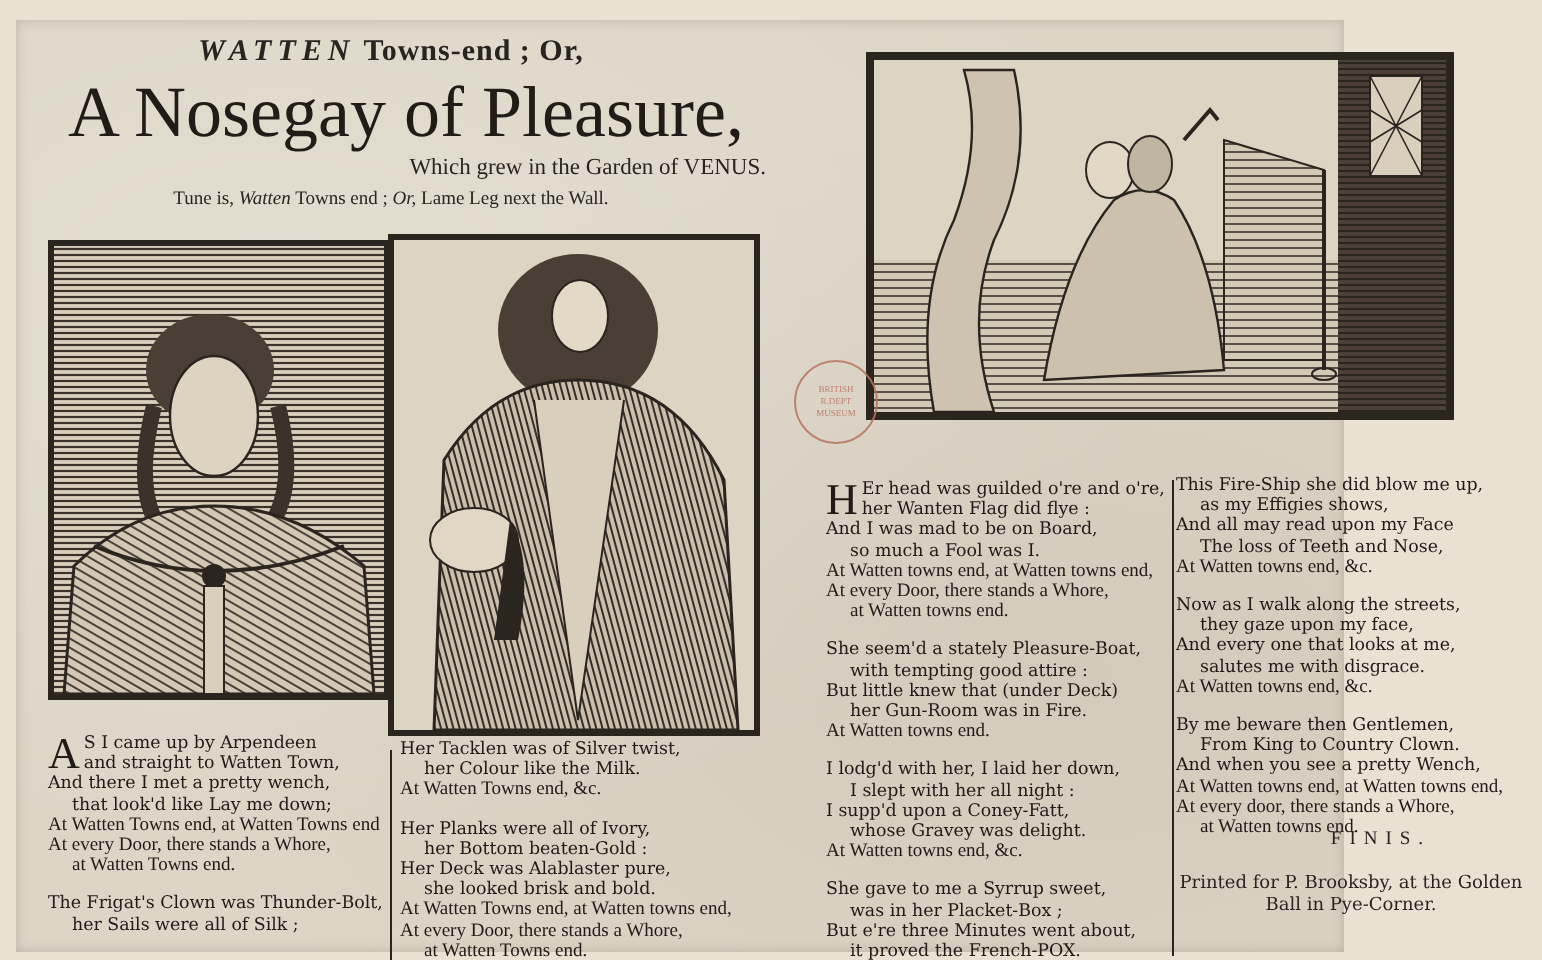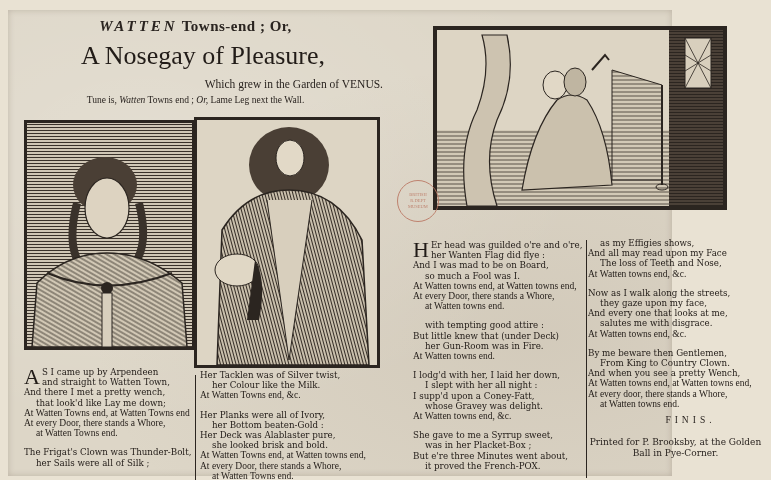--- a/index.html
+++ b/index.html
@@ -19,21 +19,21 @@
     box-shadow: inset 0 0 6px rgba(90,75,60,0.25);
   }
   .abs { position:absolute; }
   .title-line1 {
     left:0; width:375px; top:8px; text-align:center;
     font-size:15px; font-weight:bold; letter-spacing:0.5px;
   }
   .title-line1 .it { font-style:italic; letter-spacing:3px; }
   .title-main {
     left:10px; width:370px; top:28px; text-align:center;
-    font-size:26px; line-height:36px; color:#221c18;
+    font-size:36px; line-height:36px; color:#221c18;
   }
   .subtitle {
     left:0; width:375px; top:68px; text-align:right; font-size:11.5px;
   }
   .tune {
     left:0; width:375px; top:85px; text-align:center; font-size:9.5px;
   }
   .tune i { font-style:italic; }
 
   .woodcut {
@@ -201,39 +201,41 @@
   <div class="abs verse col3">
     <span class="dropcap">H</span>
     <span class="l">Er head was guilded o're and o're,</span>
     <span class="l ind">her Wanten Flag did flye :</span>
     <span class="l">And I was mad to be on Board,</span>
     <span class="l ind">so much a Fool was I.</span>
     <span class="l ref">At Watten towns end, at Watten towns end,</span>
     <span class="l ref">At every Door, there stands a Whore,</span>
     <span class="l ref ind">at Watten towns end.</span>
     <span class="gap"></span>
+    <span class="l">She seem'd a stately Pleasure-Boat,</span>
     <span class="l ind">with tempting good attire :</span>
     <span class="l">But little knew that (under Deck)</span>
     <span class="l ind">her Gun-Room was in Fire.</span>
     <span class="l ref">At Watten towns end.</span>
     <span class="gap"></span>
     <span class="l">I lodg'd with her, I laid her down,</span>
     <span class="l ind">I slept with her all night :</span>
     <span class="l">I supp'd upon a Coney-Fatt,</span>
     <span class="l ind">whose Gravey was delight.</span>
     <span class="l ref">At Watten towns end, &amp;c.</span>
     <span class="gap"></span>
     <span class="l">She gave to me a Syrrup sweet,</span>
     <span class="l ind">was in her Placket-Box ;</span>
     <span class="l">But e're three Minutes went about,</span>
     <span class="l ind">it proved the French-POX.</span>
 
   </div>
 
   <div class="abs verse col4">
+    <span class="l">This Fire-Ship she did blow me up,</span>
     <span class="l ind">as my Effigies shows,</span>
     <span class="l">And all may read upon my Face</span>
     <span class="l ind">The loss of Teeth and Nose,</span>
     <span class="l ref">At Watten towns end, &amp;c.</span>
     <span class="gap"></span>
     <span class="l">Now as I walk along the streets,</span>
     <span class="l ind">they gaze upon my face,</span>
     <span class="l">And every one that looks at me,</span>
     <span class="l ind">salutes me with disgrace.</span>
     <span class="l ref">At Watten towns end, &amp;c.</span>

